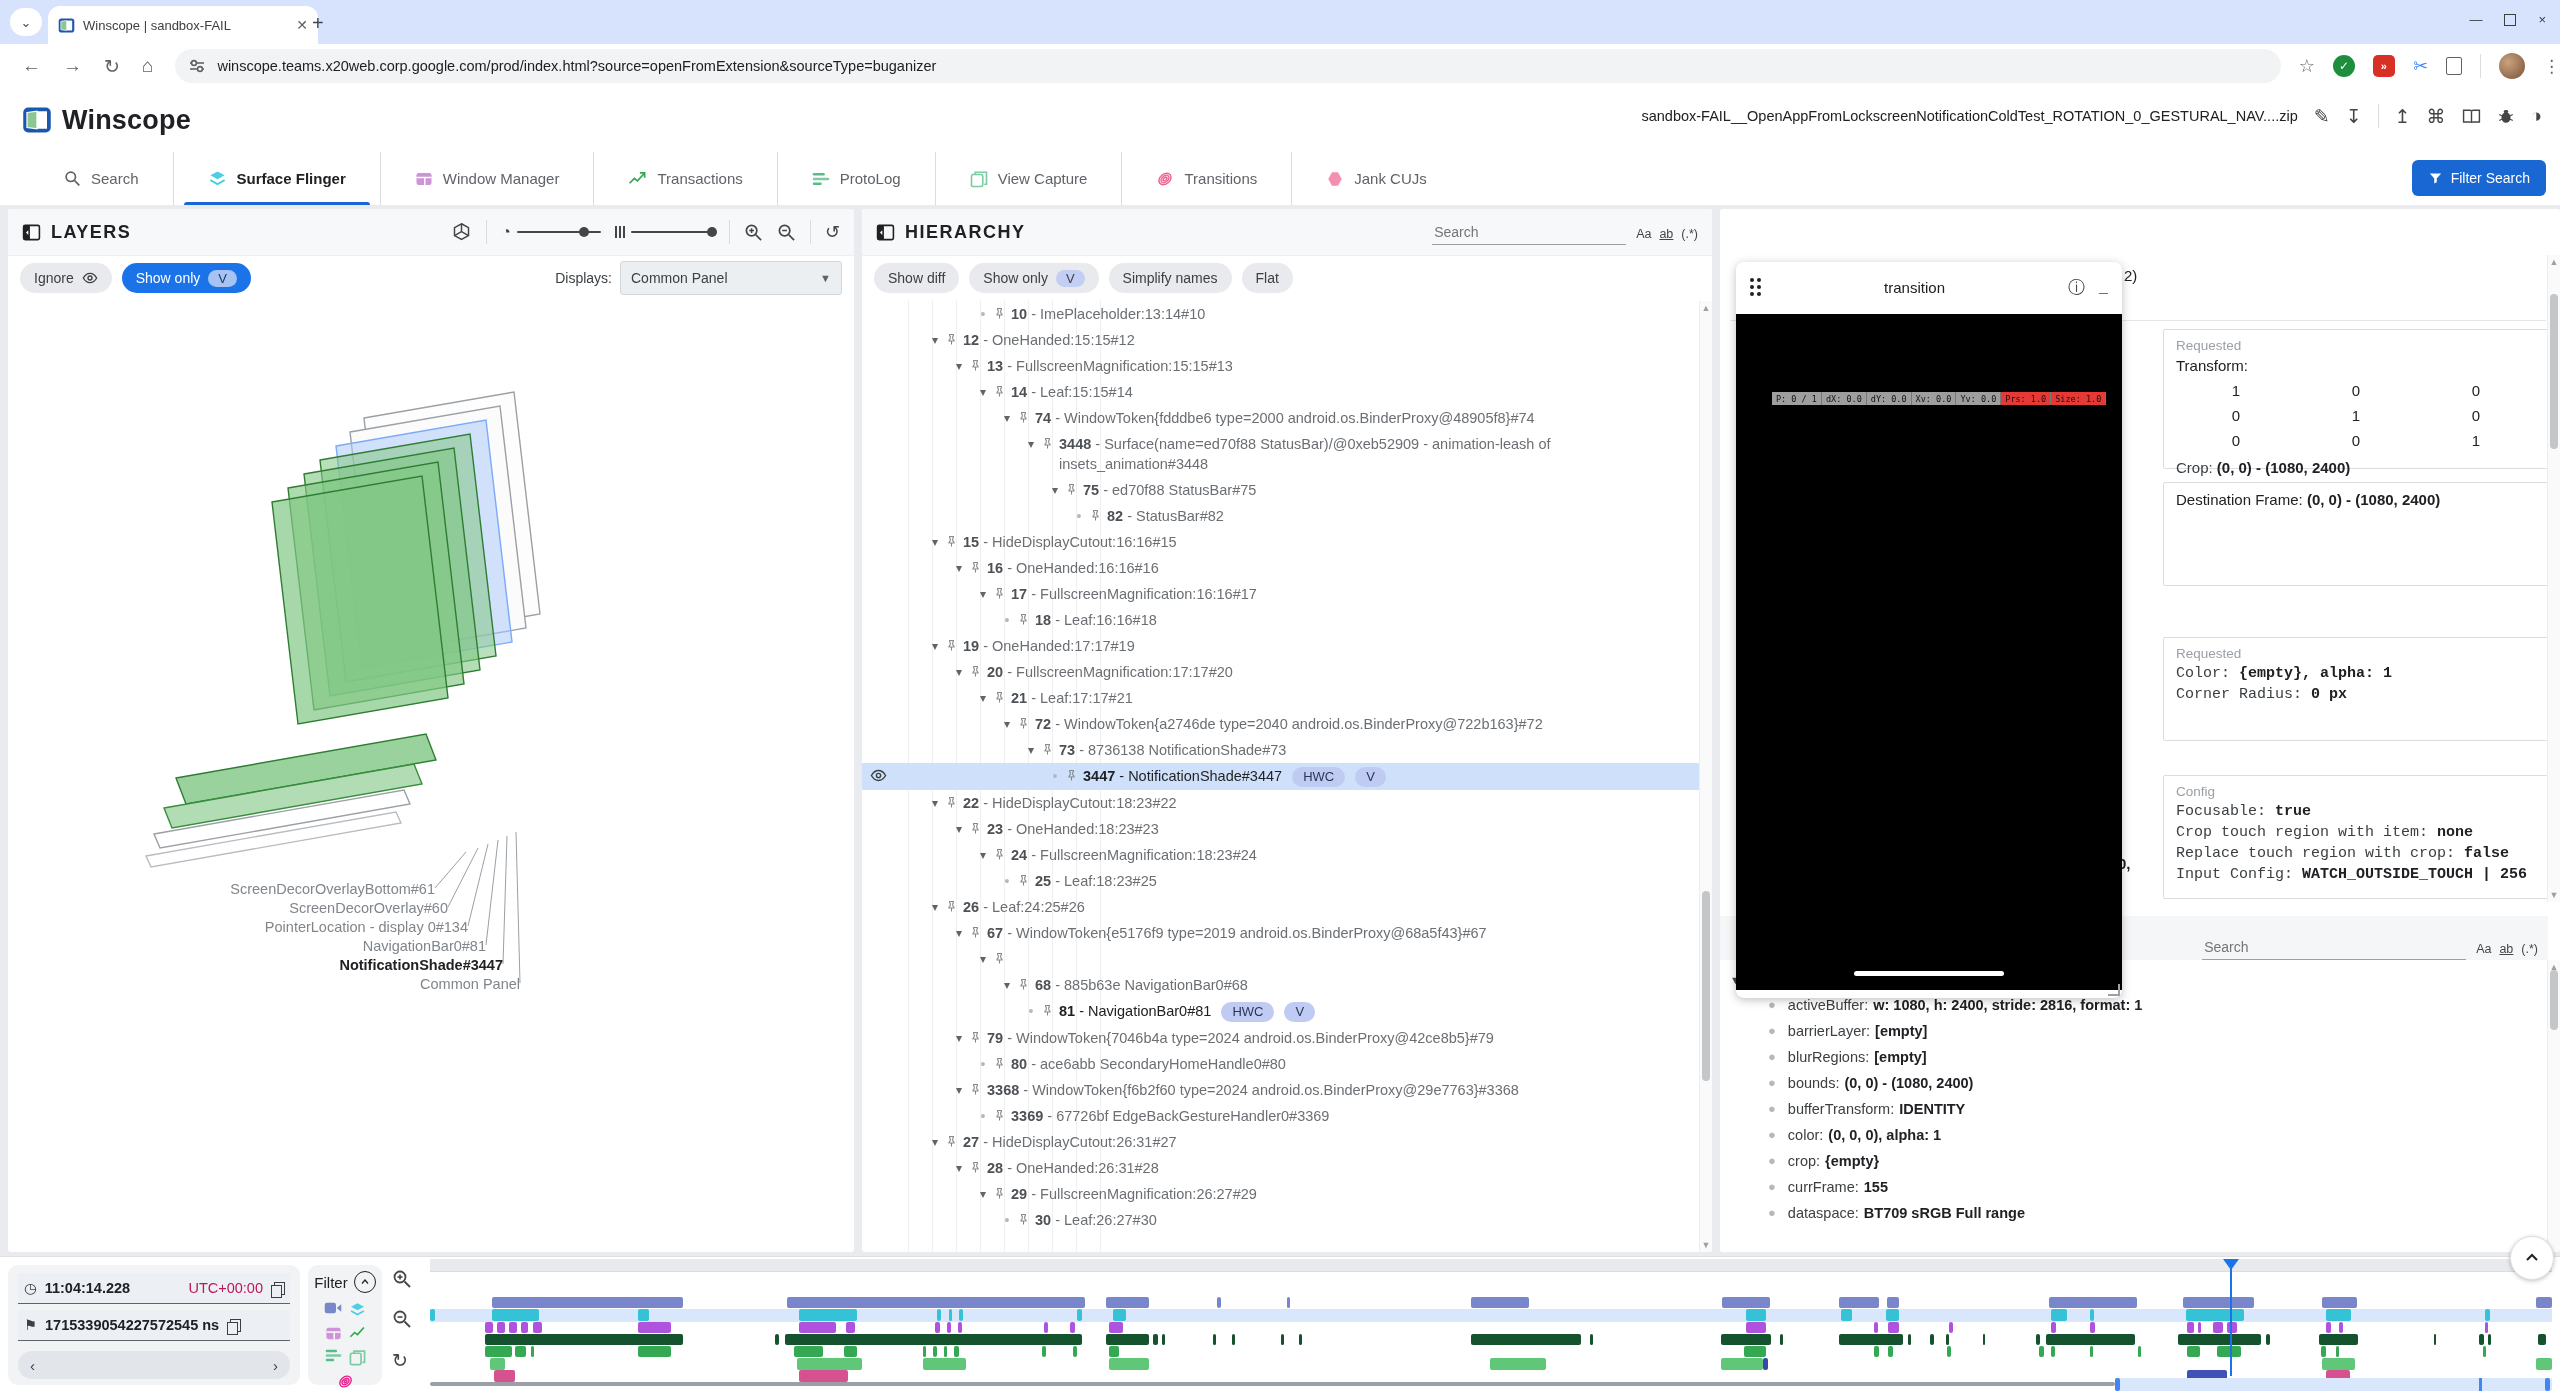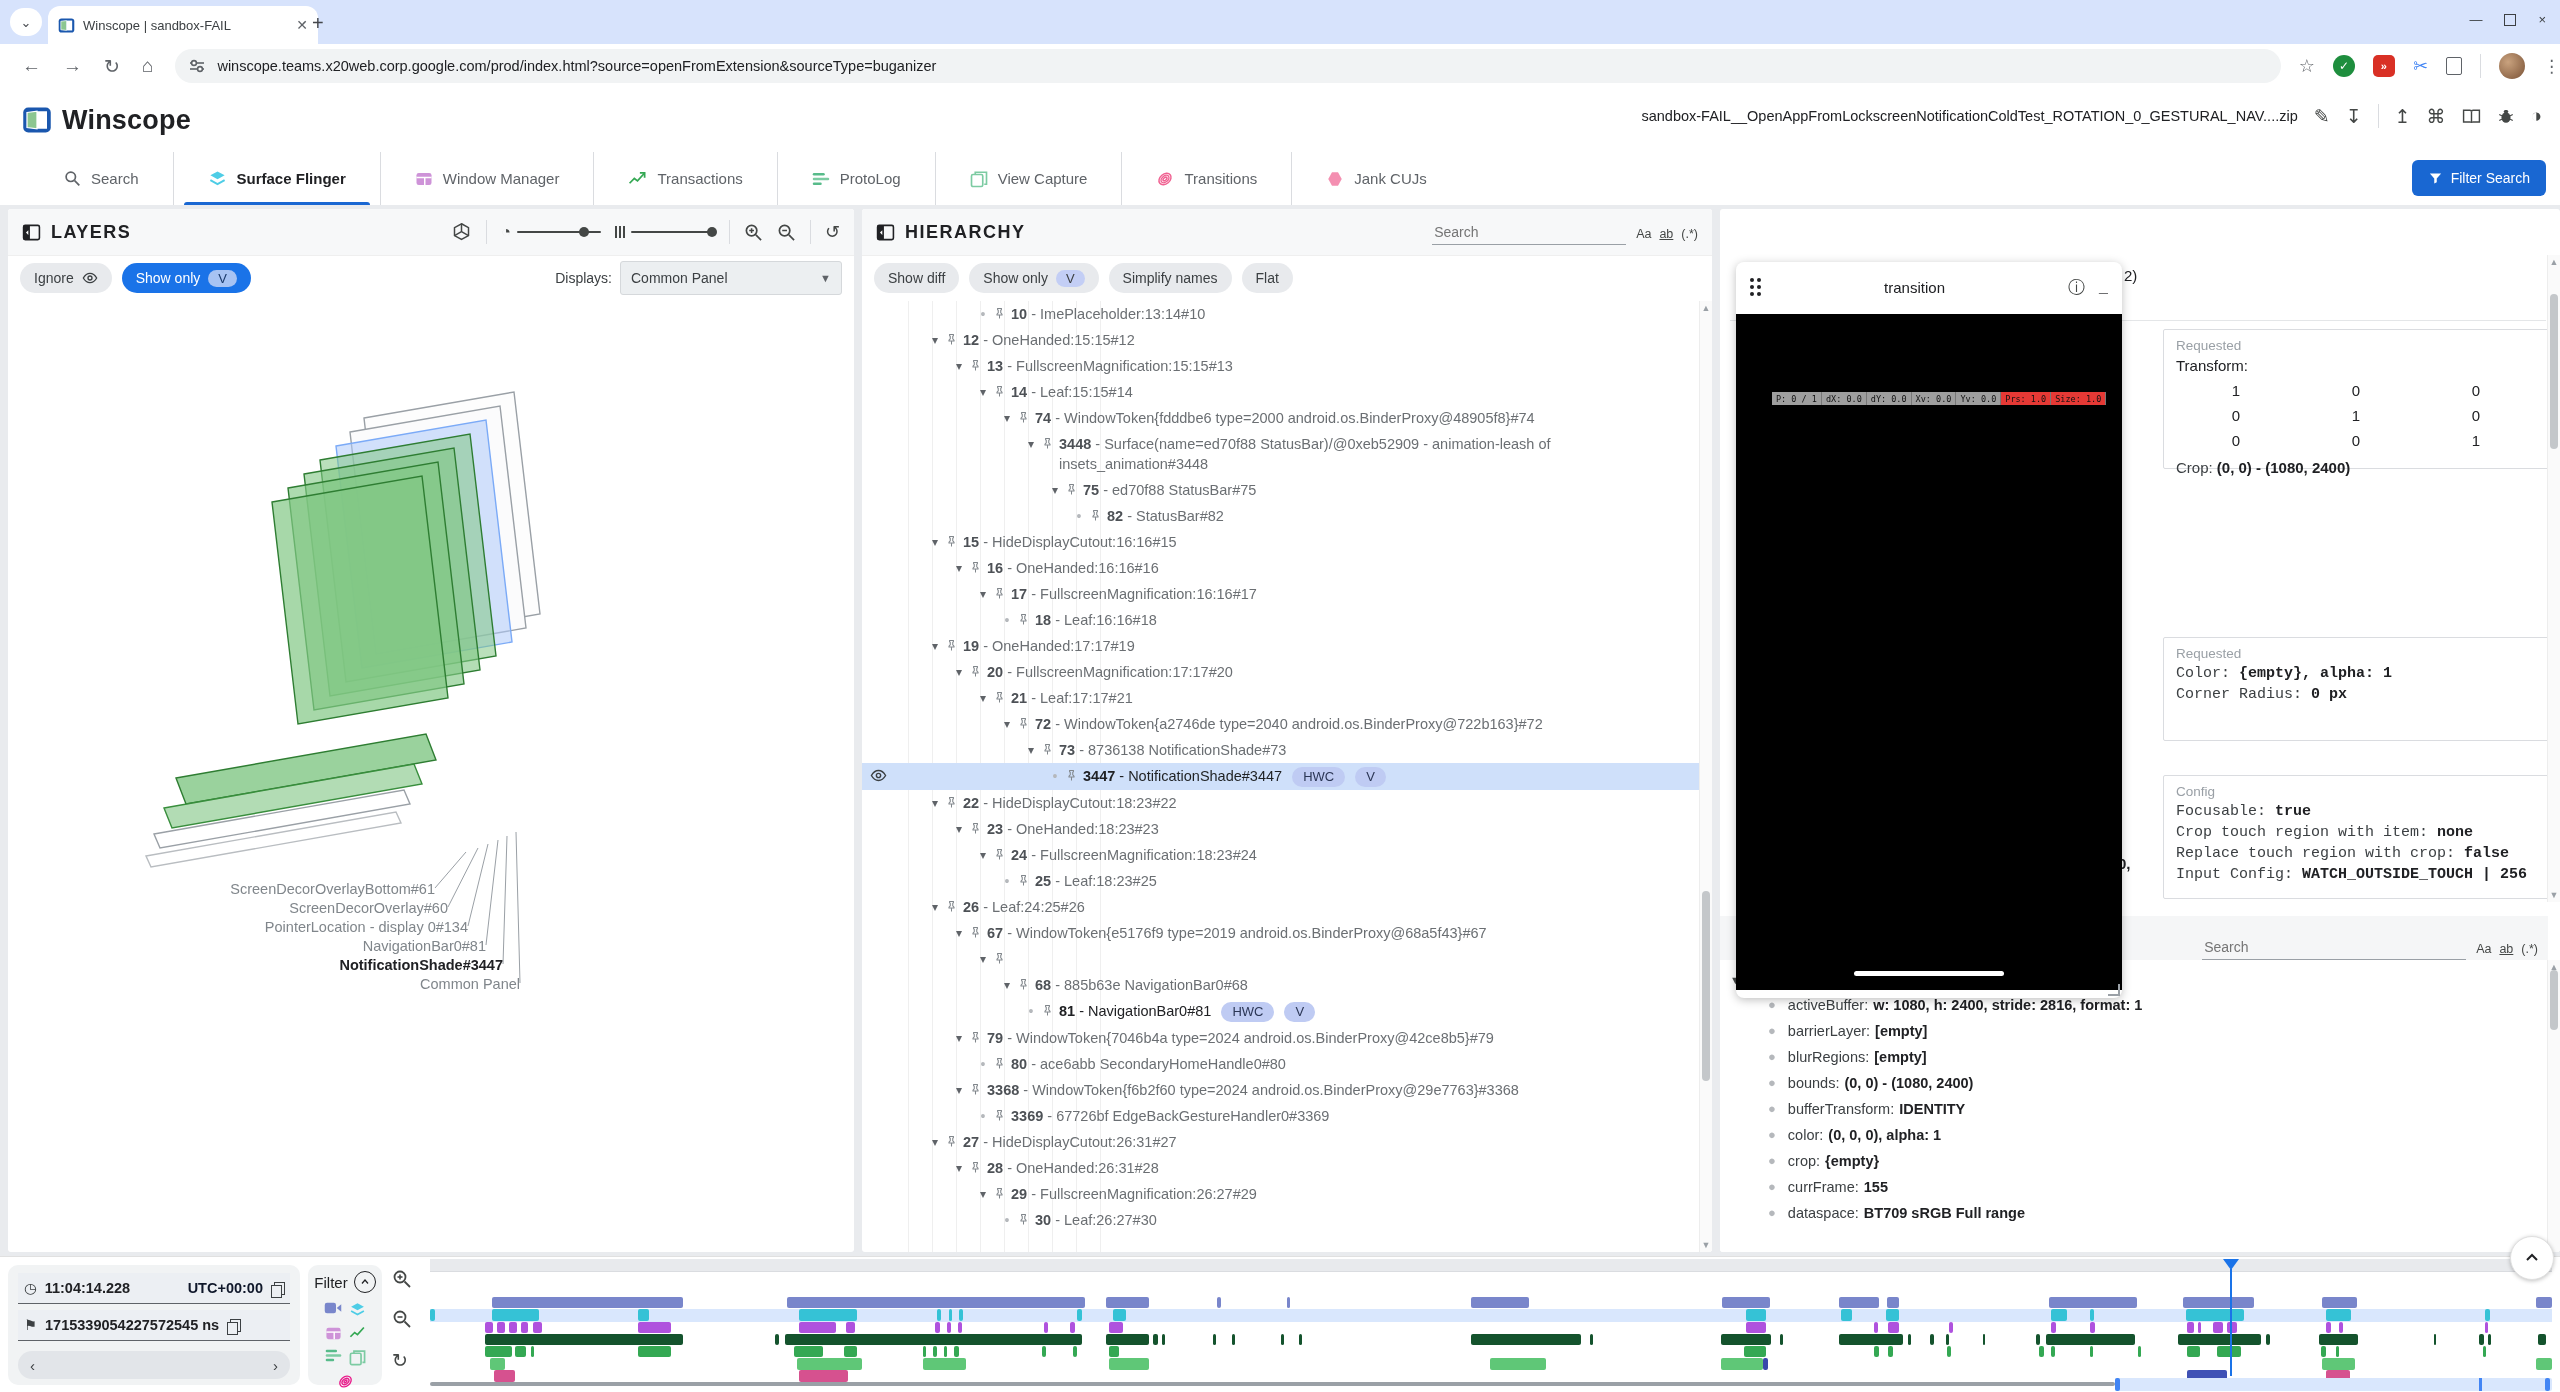--- a/index.html
+++ b/index.html
@@ -115,21 +115,21 @@
   .pbar span.red{background:#E53935;}
   .homebar{position:absolute;left:118px;bottom:14px;width:150px;height:5px;border-radius:3px;background:#fff;}
   .rsz{position:absolute;right:2px;bottom:2px;width:10px;height:10px;border-right:2px solid #9aa0a6;border-bottom:2px solid #9aa0a6;}
   .fab{position:absolute;left:2510px;top:1236px;width:42px;height:42px;border-radius:50%;background:#fff;
        border:1px solid #E0E0E0;box-shadow:0 1px 4px rgba(0,0,0,.25);display:flex;align-items:center;justify-content:center;z-index:9;}
   
   .bottom{position:absolute;left:0;top:1256px;width:2560px;height:136px;background:#fff;border-top:1px solid #E0E0E0;}
   .tscard{position:absolute;left:8px;top:8px;width:292px;height:120px;background:#F1F3F4;border-radius:10px;padding:8px 10px;box-sizing:border-box;}
   .tfield{display:flex;align-items:center;gap:8px;background:#ECEFF3;border-bottom:1.5px solid #5F6368;height:30px;padding:0 6px;font-size:14.5px;margin-bottom:6px;}
   .tfield b{font-weight:bold;}
-  .tfield .tz{margin-left:auto;color:#0f172a;font-weight:bold;}
+  .tfield .tz{margin-left:auto;color:#be185d;font-weight:normal;}
   .copyic{position:relative;width:13px;height:13px;flex:0 0 13px;}
   .copyic::before,.copyic::after{content:"";position:absolute;width:9px;height:11px;border:1.4px solid #3c4043;background:transparent;}
   .copyic::before{left:3px;top:0;}
   .copyic::after{left:0;top:3px;background:#ECEFF3;}
   .pager{display:flex;align-items:center;justify-content:space-between;background:#E2E5E9;border-radius:14px;height:28px;margin-top:10px;padding:0 12px;color:#3c4043;font-size:15px;}
   .fcard{position:absolute;left:308px;top:8px;width:74px;height:120px;background:#F1F3F4;border-radius:10px;padding:6px 6px;box-sizing:border-box;font-size:15px;color:#202124;}
   .fcap{display:flex;align-items:center;gap:6px;justify-content:center;}
   .circ{width:20px;height:20px;border-radius:50%;border:1.6px solid #202124;display:flex;align-items:center;justify-content:center;}
   .fgrid{display:flex;flex-wrap:wrap;gap:7px;justify-content:center;margin-top:8px;}
   .zcol{position:absolute;left:392px;top:12px;display:flex;flex-direction:column;gap:20px;color:#444746;}
@@ -828,20 +828,23 @@
           <span>0</span>
           <span>1</span>
           <span>0</span>
           <span>0</span>
           <span>0</span>
           <span>1</span>
         </div>
       <div><span class="plkey">Crop:</span> <b>(0, 0) - (1080, 2400)</b></div>
     </div>
 
+    <div class="pbox" style="top:273px;height:86px;">
+      <div><span>Destination Frame:</span> <b>(0, 0) - (1080, 2400)</b></div>
+    </div>
 
     <div class="pbox" style="top:428px;height:86px;">
       <div class="cap">Requested</div>
       <div id="req2rows">
           <div class="kv"><span class="plkey">Color: </span><b>{empty}, alpha: 1</b></div>
           <div class="kv"><span class="plkey">Corner Radius: </span><b>0 px</b></div>
         </div>
     </div>
 
     <div class="pbox" style="top:566px;height:106px;">

